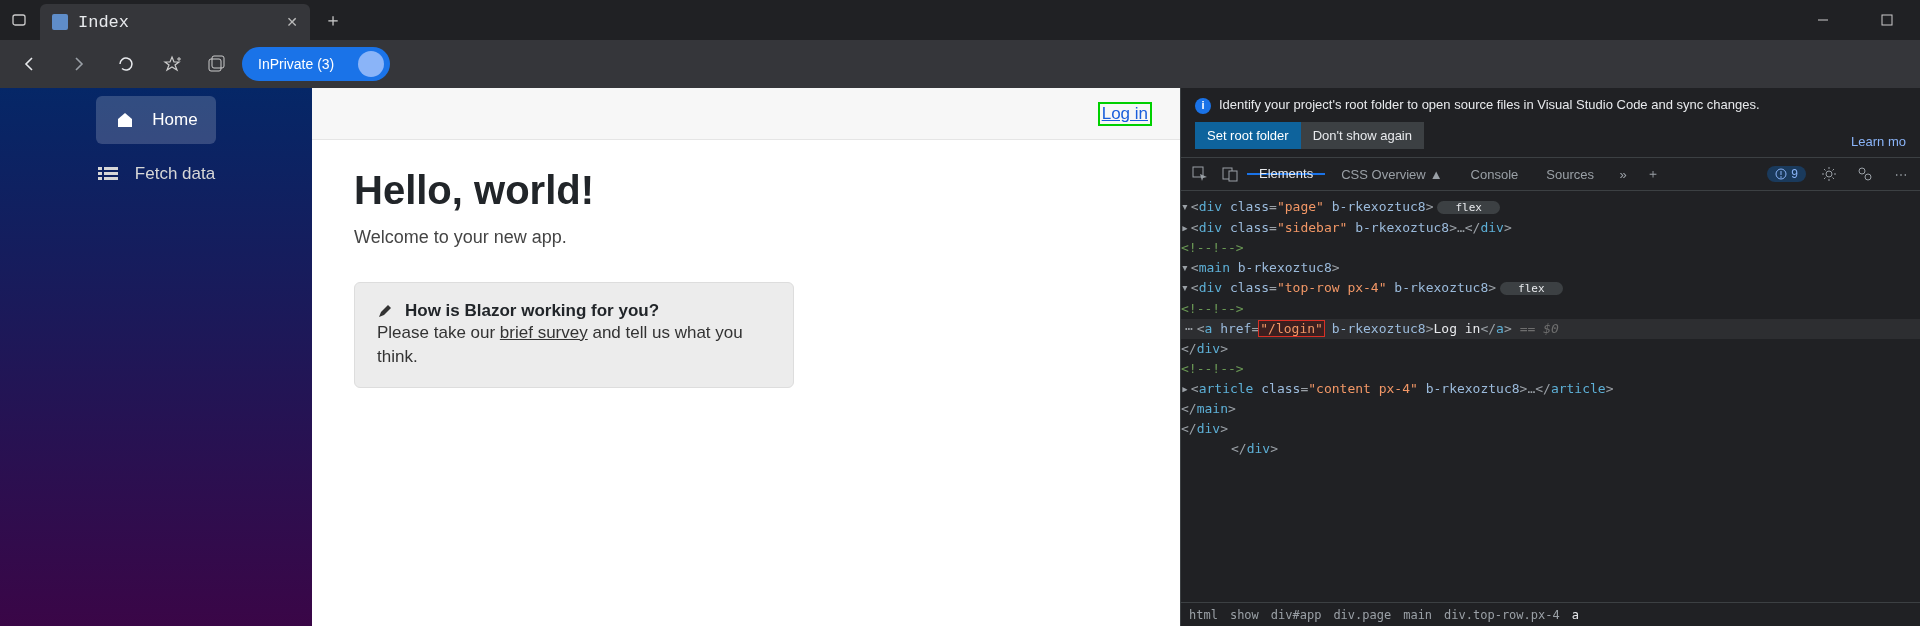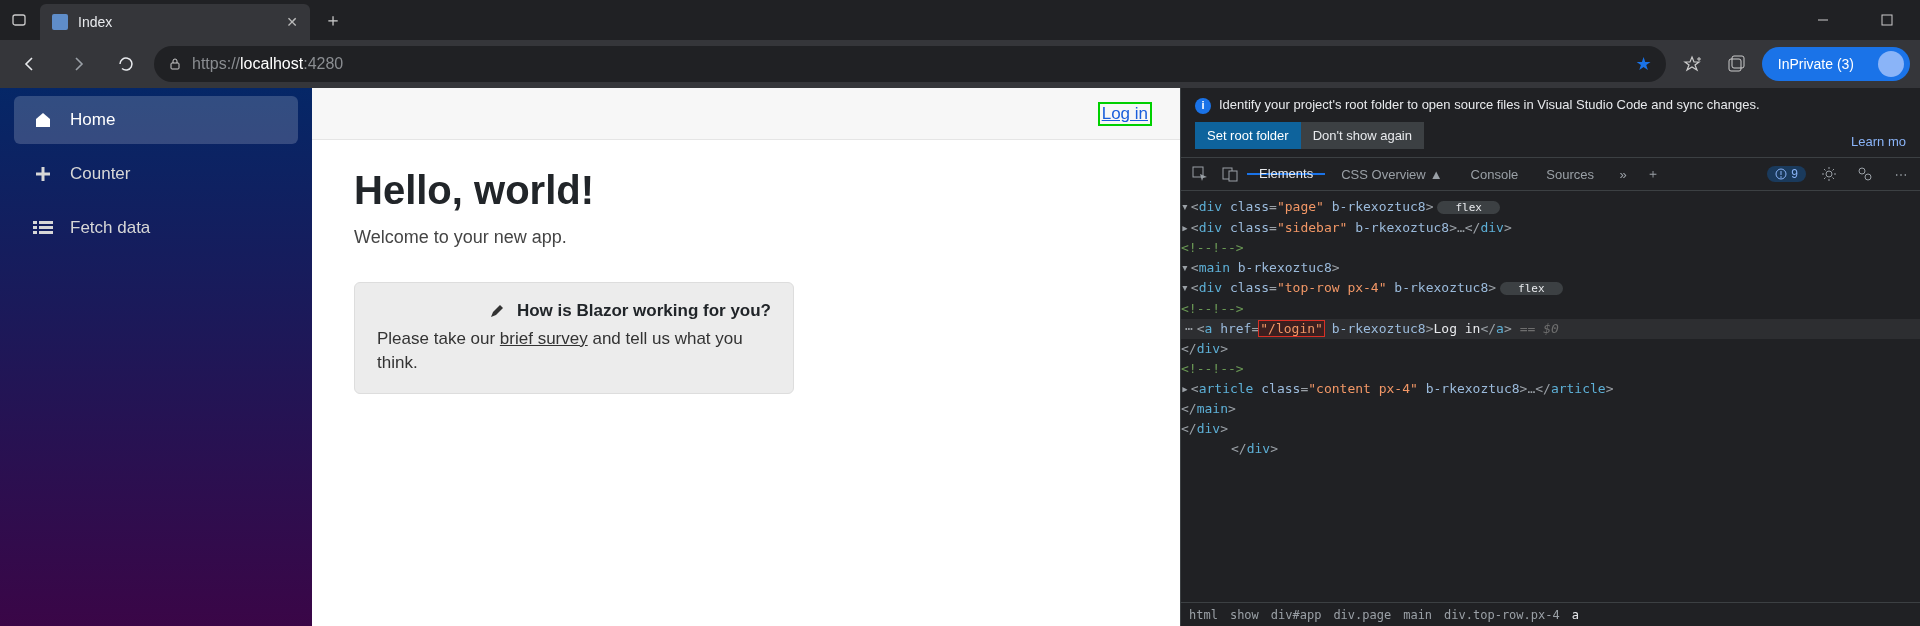--- a/index.html
+++ b/index.html
@@ -4,21 +4,21 @@
 <style>
   * { box-sizing: border-box; margin: 0; padding: 0; }
   body { font-family: "Segoe UI", Arial, sans-serif; background: #202124; color: #fff; width: 1920px; height: 626px; overflow: hidden; }
 
   
   .titlebar { height: 40px; background: #202124; display: flex; align-items: center; }
   .titlebar-left { display: flex; align-items: center; height: 100%; }
   .window-icon { width: 40px; display:flex; align-items:center; justify-content:center; color:#ccc; }
   .tab { display:flex; align-items:center; background:#35363a; height: 36px; margin-top:4px; padding:0 12px; border-radius:6px 6px 0 0; min-width:270px; gap:10px; color:#e8eaed;}
   .tab .favicon { width:16px; height:16px; background:#5f8dc9; display:inline-block; border-radius:2px;}
-  .tab .tab-title { font-size:14px; flex:1;}
+  .tab .tab-title { font-size:17px; flex:1;font-family:Liberation Mono, monospace;}
   .tab .close { color:#bbb; font-size:14px; cursor:pointer;}
   .new-tab { width:34px; height:34px; display:flex; align-items:center; justify-content:center; color:#ccc; font-size:18px; margin-left:6px; cursor:pointer;}
   .titlebar-right { margin-left:auto; display:flex; align-items:center; gap:18px; padding-right:10px;}
   .wbtn { width:46px; height:40px; display:flex; align-items:center; justify-content:center; color:#ccc; font-size:14px;}
 
   
   .toolbar { height: 48px; background:#35363a; display:flex; align-items:center; padding:0 10px; gap:8px;}
   .nav-btn { width:40px; height:40px; display:flex; align-items:center; justify-content:center; color:#ccc; border-radius:4px; cursor:pointer;}
   .addrbar { flex:1; display:flex; align-items:center; background:#202124; border-radius:18px; height:36px; padding:0 14px; gap:10px; color:#ccc;}
   .addrbar .lock { font-size:14px;}
@@ -28,34 +28,34 @@
   .tool-icon { width:36px; height:36px; display:flex; align-items:center; justify-content:center; color:#ccc; cursor:pointer;}
   .inprivate { background:#1a73e8; border-radius:20px; height:34px; display:flex; align-items:center; padding:0 6px 0 16px; gap:24px; color:#fff; font-size:14px;text-align:center;}
   .inprivate .avatar { width:26px; height:26px; border-radius:50%; background:#8ab4f8; display:inline-block;}
 
   
   .content-row { display:flex; height: calc(100% - 88px); }
 
   
   .sidebar { width: 312px; background: linear-gradient(180deg, #052767 0%, #3a0647 100%); padding-top:8px;}
   .brand { color:#fff; font-size:22px; padding:14px 24px 22px; font-weight:400;}
-  .nav { padding:0 14px; display:flex; flex-direction:column; gap:6px;}
+  .nav { padding:0 14px; display:flex; flex-direction:column; gap:6px;align-items:center;}
   .nav-item { display:flex; align-items:center; gap:16px; color:#d7d7d7; padding:14px 18px; border-radius:6px; font-size:17px; cursor:pointer;}
   .nav-item.active { background: rgba(255,255,255,0.18); color:#fff;}
   .nav-item .icon { width:22px; display:flex; align-items:center; justify-content:center;}
 
   
   .page-main { flex:1; background:#fff; color:#222; display:flex; flex-direction:column; overflow:hidden;}
   .top-row { height:52px; border-bottom:1px solid #e5e5e5; display:flex; align-items:center; justify-content:flex-end; padding:0 28px; background:#f7f7f7;}
   .login-link { color:#1a5edb; text-decoration:underline; font-size:17px; border:2px solid #00d000; padding:0 2px;}
   .article { padding: 28px 42px; }
   .article h1 { font-size:40px; font-weight:600; margin-bottom:14px; color:#212529;}
   .lead { font-size:18px; color:#444; margin-bottom:34px;}
   .alert { background:#ececec; border:1px solid #ddd; border-radius:6px; padding:18px 22px; max-width:440px;}
-  .alert-title { font-weight:700; font-size:17px; display:flex; align-items:center; gap:12px; margin-bottom:6px; color:#212529;justify-content:flex-end;}
+  .alert-title { font-weight:700; font-size:17px; display:flex; align-items:center; gap:12px; color:#212529;}
   .alert-body { font-size:17px; color:#333; line-height:1.4;}
   .alert-body a { color:#333; text-decoration:underline;}
 
   
   .devtools { width:740px; background:#202124; border-left:1px solid #3c4043; display:flex; flex-direction:column; font-size:13px; overflow:hidden;}
   .dt-infobar { background:#202124; padding:8px 14px 0; color:#e8eaed;}
   .dt-infobar-row { display:flex; align-items:flex-start; gap:8px; line-height:1.4;}
   .dt-infobar .info-icon { width:16px; height:16px; border-radius:50%; background:#1a73e8; color:#fff; font-size:11px; display:flex; align-items:center; justify-content:center; font-weight:bold; flex-shrink:0; margin-top:2px;}
   .dt-infobar .learn { color:#8ab4f8; margin-left:auto; white-space:nowrap; align-self:flex-end; margin-top:4px;}
   .dt-infobar-btns { margin-top:8px; display:flex; gap:0;}
@@ -130,32 +130,20 @@
     <svg width="20" height="20" viewBox="0 0 20 20">
         <path d="M8 4 L14 10 L8 16" fill="none" stroke="#9aa0a6" stroke-width="1.6"></path>
       </svg>
   </div>
   <div class="nav-btn">
     <svg width="18" height="18" viewBox="0 0 18 18">
         <path d="M3 9 a6 6 0 1 1 2 4.5" fill="none" stroke="#e8eaed" stroke-width="1.5"></path>
         <path d="M3 14 L3 9 L8 9" fill="none" stroke="#e8eaed" stroke-width="1.5" transform="rotate(-20 3 9)" opacity="0"></path>
       </svg>
   </div>
-  <div class="addrbar">
-    <span class="lock">
-      <svg width="14" height="14" viewBox="0 0 14 14">
-          <rect x="3" y="6" width="8" height="6" rx="1" fill="none" stroke="#ccc"></rect>
-          <path d="M5 6 V4 a2 2 0 0 1 4 0 V6" fill="none" stroke="#ccc"></path>
-        </svg>
-    </span>
-    <span class="url">
-      <span>https://</span><span class="host">localhost</span><span>:4280</span>
-    </span>
-    <span class="star">★</span>
-  </div>
   <div class="tool-icon">
     <svg width="18" height="18" viewBox="0 0 18 18">
         <path d="M9 2 L11 7 L16 7 L12 10 L14 15 L9 12 L4 15 L6 10 L2 7 L7 7 Z" fill="none" stroke="#ccc" stroke-width="1.2"></path>
         <line x1="14" y1="4" x2="18" y2="4" stroke="#ccc"></line>
         <line x1="16" y1="2" x2="16" y2="6" stroke="#ccc"></line>
       </svg>
   </div>
   <div class="tool-icon">
     <svg width="18" height="18" viewBox="0 0 18 18">
         <rect x="2" y="4" width="12" height="12" rx="2" fill="none" stroke="#ccc"></rect>
@@ -172,29 +160,20 @@
 
   <div class="sidebar">
     <div class="nav">
       <div class="nav-item active">
         <span class="icon">
           <svg width="20" height="20" viewBox="0 0 20 20">
               <path d="M3 9 L10 3 L17 9 V17 H3 Z" fill="#fff"></path>
             </svg>
         </span>
         <span>Home</span>
-      </div>
-      <div class="nav-item">
-        <span class="icon">
-          <svg width="18" height="18" viewBox="0 0 18 18">
-              <line x1="9" y1="2" x2="9" y2="16" stroke="#d7d7d7" stroke-width="3"></line>
-              <line x1="2" y1="9" x2="16" y2="9" stroke="#d7d7d7" stroke-width="3"></line>
-            </svg>
-        </span>
-        <span>Counter</span>
       </div>
       <div class="nav-item">
         <span class="icon">
           <svg width="20" height="16" viewBox="0 0 20 16">
               <rect x="0" y="1" width="4" height="3" fill="#d7d7d7"></rect>
               <rect x="6" y="1" width="14" height="3" fill="#d7d7d7"></rect>
               <rect x="0" y="6" width="4" height="3" fill="#d7d7d7"></rect>
               <rect x="6" y="6" width="14" height="3" fill="#d7d7d7"></rect>
               <rect x="0" y="11" width="4" height="3" fill="#d7d7d7"></rect>
               <rect x="6" y="11" width="14" height="3" fill="#d7d7d7"></rect>

